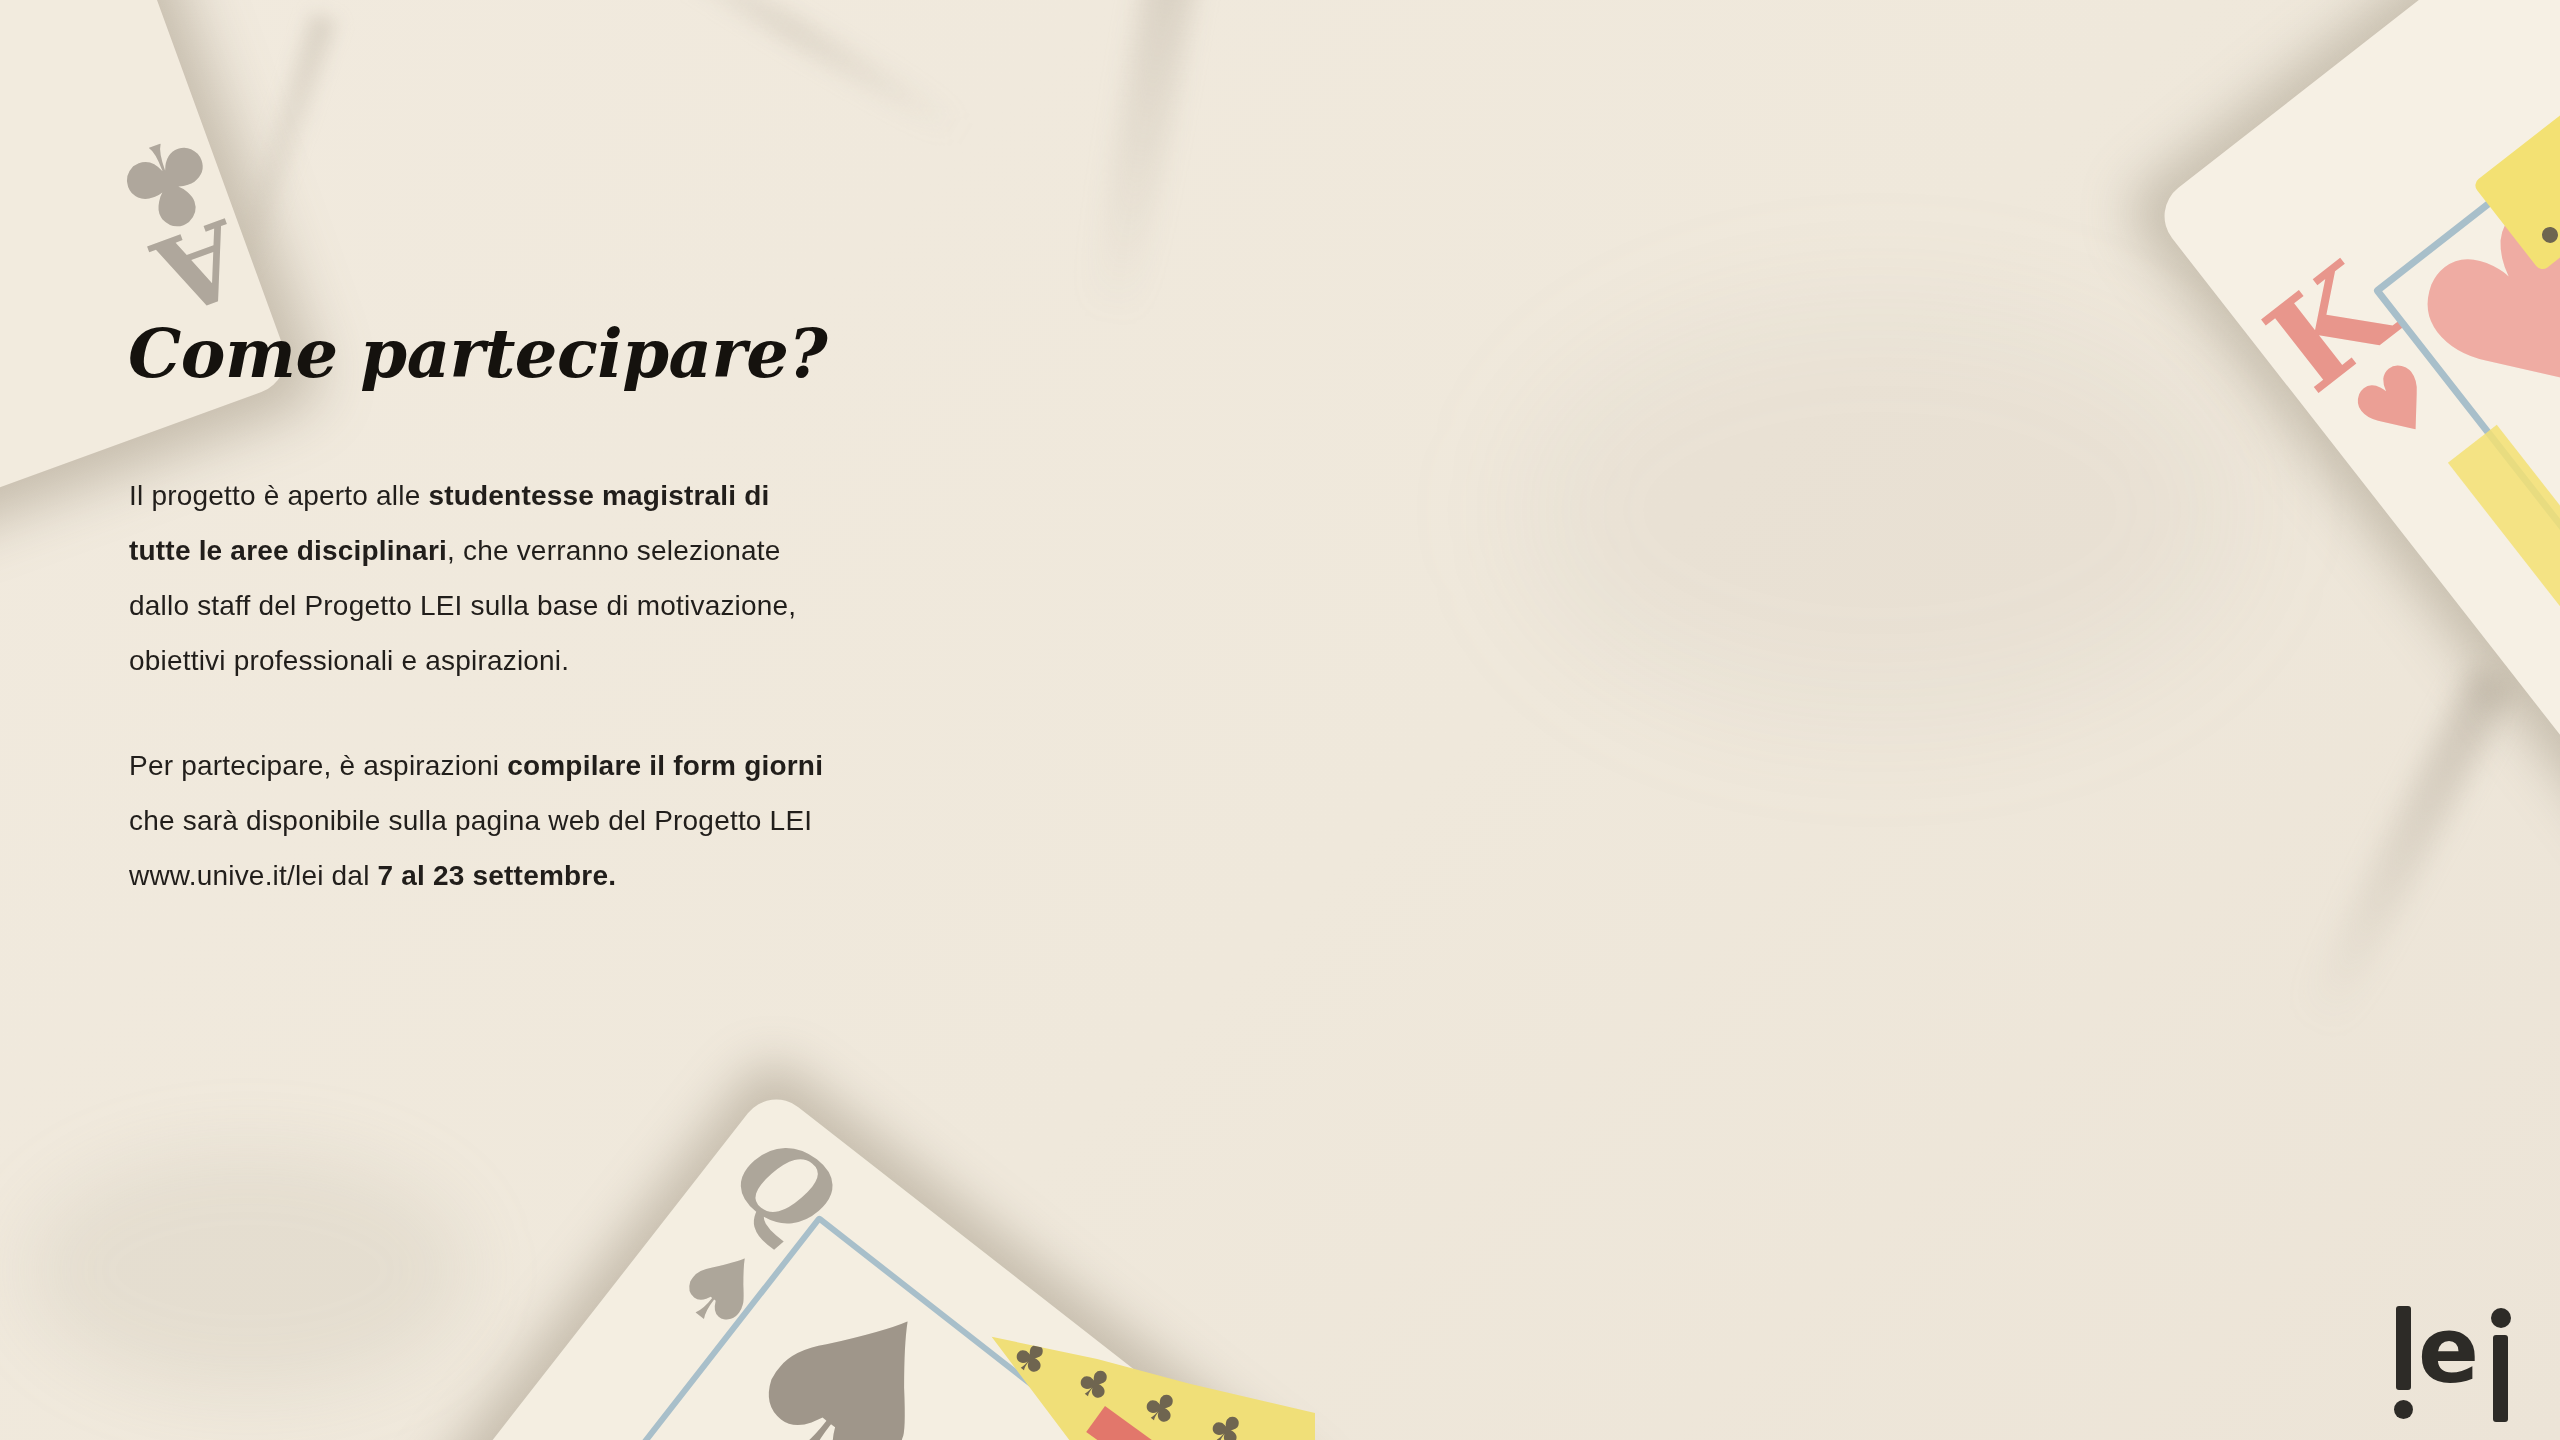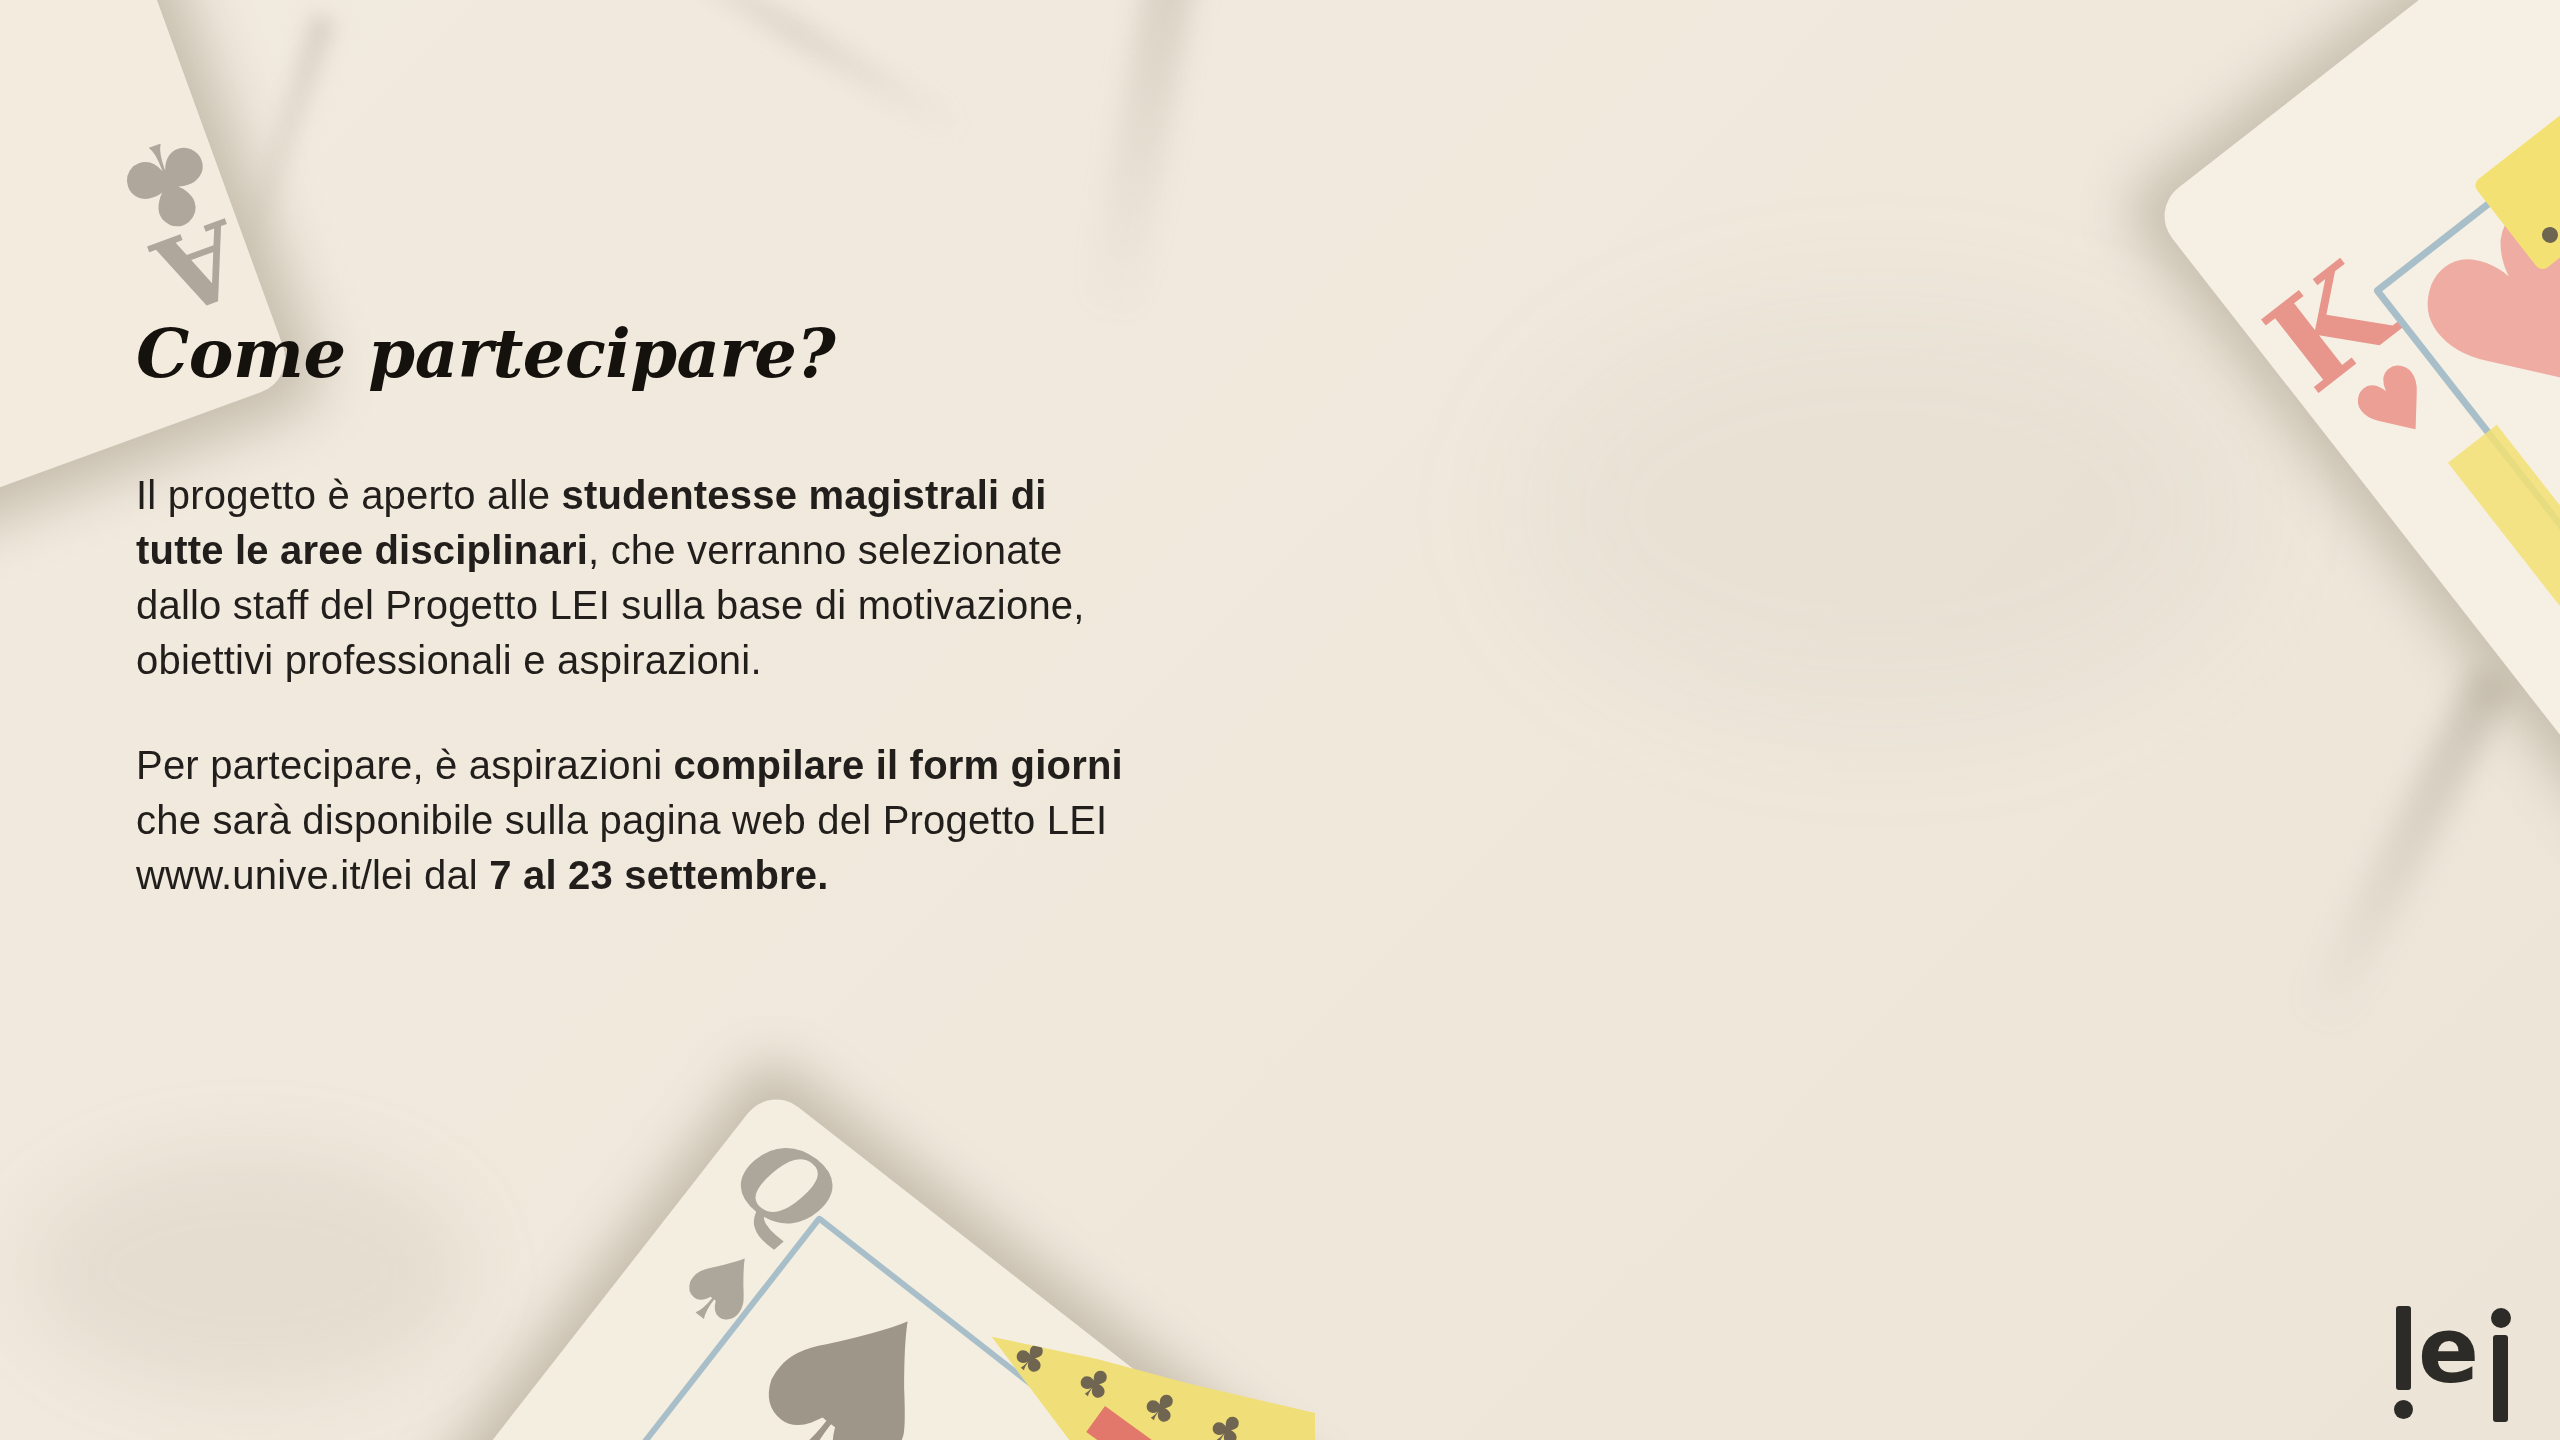--- a/index.html
+++ b/index.html
@@ -47,23 +47,23 @@
   .queen-suit{left:42px;top:136px;font:400 100px "DejaVu Sans",sans-serif;color:#a8a095;opacity:.92;line-height:110px;}
   .queen-frame{left:118px;top:72px;width:560px;height:860px;border:6px solid #a8bfca;border-radius:4px;}
   .queen-big-spade{left:18px;top:-10px;font:400 250px "DejaVu Sans",sans-serif;color:#9f968a;line-height:260px;}
   .robe-yellow{left:985px;top:1330px;width:330px;height:112px;background:#f0df78;
       clip-path:polygon(2% 6%,34% 26%,62% 48%,100% 74%,100% 100%,26% 100%);}
   .robe-club{position:absolute;font:400 40px "DejaVu Sans",sans-serif;color:#6f6550;transform:rotate(38deg);line-height:40px;}
   .robe-red{position:absolute;left:120px;top:76px;width:230px;height:32px;background:#e2776b;
       transform:rotate(36deg);transform-origin:0 0;}
   
   .content{position:absolute;left:120px;top:312px;width:1300px;color:#211e1b;}
-  .title{margin:0 0 72px 16px;font:700 italic 67px/84px "DejaVu Serif",serif;
+  .title{margin:0 0 72px 8px;font:700 italic 67px/84px "DejaVu Serif",serif;
       color:#15120e;letter-spacing:-.5px;}
-  .content p{margin:0 16px 50px;font-size:40px;line-height:55px;letter-spacing:.2px;white-space:pre-line;}
+  .content p{margin:0 9px 50px;font-size:28px;line-height:55px;letter-spacing:.2px;white-space:pre-line;}
   .b{font-weight:700;}
   
   .logo{position:absolute;left:2394px;top:1306px;width:118px;height:116px;}
   .logo-shape{position:absolute;background:#2d2b27;}
   .logo-l-bar{left:2px;top:0;width:15px;height:84px;border-radius:3px;}
   .logo-l-dot{left:0;top:94px;width:19px;height:19px;border-radius:50%;}
   .logo-e{position:absolute;left:24px;top:0;font:700 90px/90px "DejaVu Sans",sans-serif;color:#2d2b27;background:none;}
   .logo-i-dot{left:97px;top:2px;width:20px;height:20px;border-radius:50%;}
   .logo-i-bar{left:99px;top:29px;width:15px;height:87px;border-radius:3px;}
 </style>

